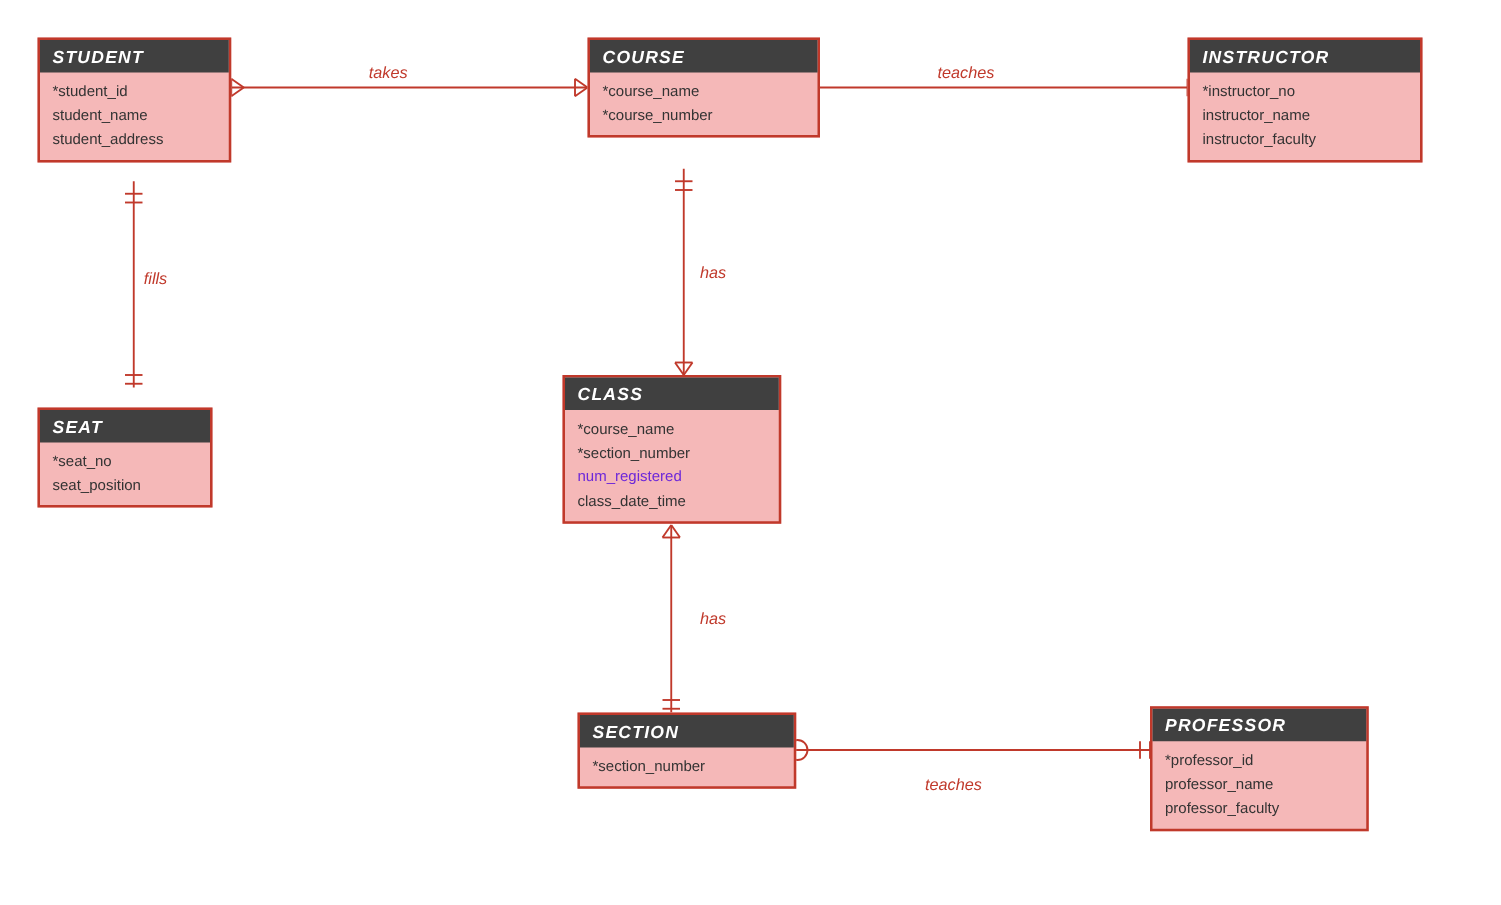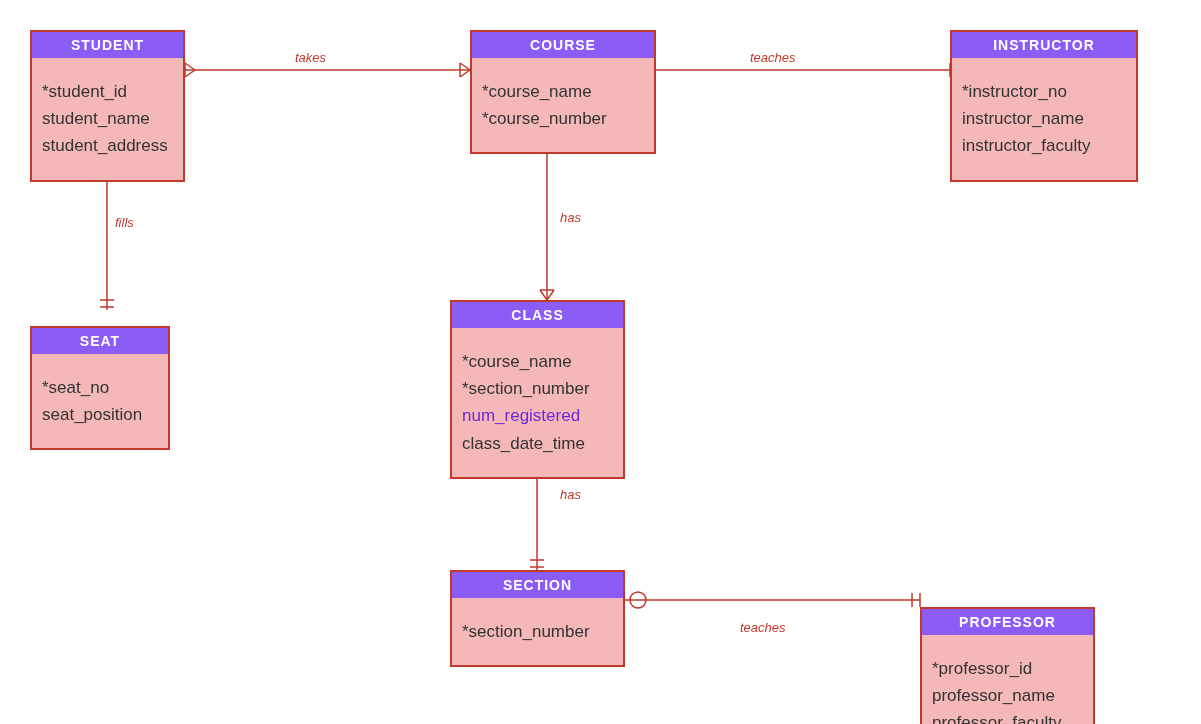--- a/index.html
+++ b/index.html
@@ -17,31 +17,31 @@
       width: 1201px;
       height: 724px;
     }
     .entity {
       position: absolute;
       border: 2px solid #c0392b;
       background: #f5b8b8;
       min-width: 140px;
     }
     .entity-header {
-      background: #8b5cf6;
+      background: #404040;
       color: #fff;
       font-weight: bold;
       font-size: 14px;
-      text-align: center;
       padding: 5px 10px;
       letter-spacing: 1px;
+      font-style: italic;
     }
     .entity-body {
-      padding: 20px 10px;
-      font-size: 17px;
+      padding: 6px 10px;
+      font-size: 12px;
       color: #333;
       line-height: 1.6;
     }
     svg.connections {
       position: absolute;
       top: 0; left: 0;
       width: 1201px;
       height: 724px;
       overflow: visible;
     }
@@ -149,28 +149,28 @@
   <div class="entity" style="left:450px; top:300px; width:175px;">
     <div class="entity-header">CLASS</div>
     <div class="entity-body">
       <div>*course_name</div>
       <div>*section_number</div>
       <div style="color:#6d28d9;">num_registered</div>
       <div>class_date_time</div>
     </div>
   </div>
 
-  <div class="entity" style="left:450px; top:570px; width:175px;">
+  <div class="entity" style="left:462px; top:570px; width:175px;">
     <div class="entity-header">SECTION</div>
     <div class="entity-body">
       <div>*section_number</div>
     </div>
   </div>
 
-  <div class="entity" style="left:920px; top:565px; width:175px;margin-top:42px;">
+  <div class="entity" style="left:920px; top:565px; width:175px;">
     <div class="entity-header">PROFESSOR</div>
     <div class="entity-body">
       <div>*professor_id</div>
       <div>professor_name</div>
       <div>professor_faculty</div>
     </div>
   </div>
 
   <div class="rel-label" style="left:295px; top:50px;">takes</div>
   <div class="rel-label" style="left:750px; top:50px;">teaches</div>

